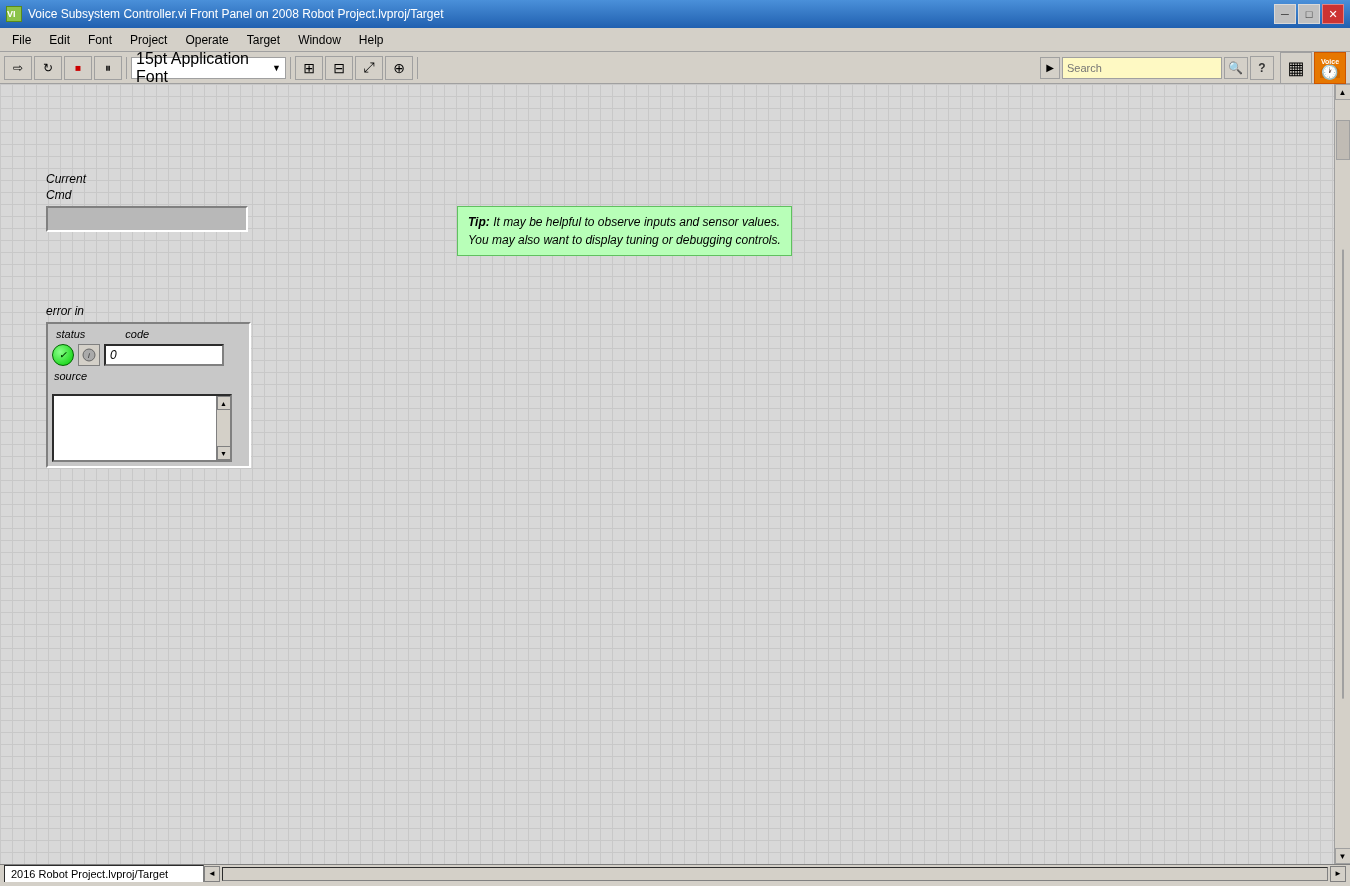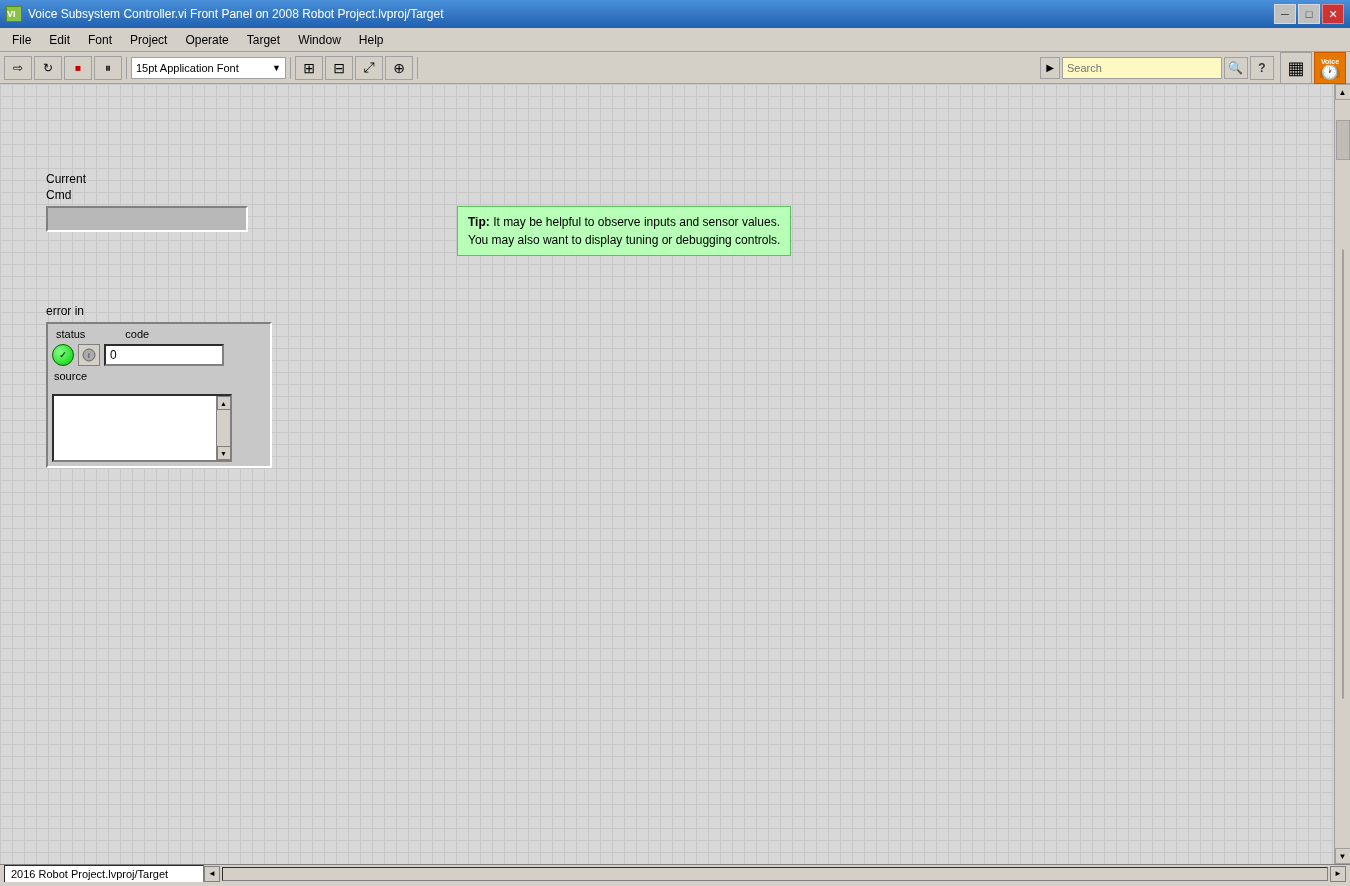--- a/index.html
+++ b/index.html
@@ -143,20 +143,21 @@
     
     .canvas-area {
       flex: 1;
       background-color: #d8d8d8;
       background-image:
         linear-gradient(to right, #c8c8c8 1px, transparent 1px),
         linear-gradient(to bottom, #c8c8c8 1px, transparent 1px);
       background-size: 12px 12px;
       position: relative;
       overflow: hidden;
+      font-style: italic;
     }
 
     
     .right-scrollbar {
       width: 16px;
       background: #d4d0c8;
       border-left: 1px solid #a0a0a0;
       display: flex;
       flex-direction: column;
       align-items: center;
@@ -238,21 +239,21 @@
     .error-in-label {
       font-size: 12px;
       color: #000;
       margin-bottom: 4px;
     }
     .error-cluster-box {
       background: #c8c8c8;
       border: 2px solid #808080;
       border-right-color: #ffffff;
       border-bottom-color: #ffffff;
-      width: 226px;
+      width: 205px;
       padding: 4px;
     }
     .error-cluster-header {
       display: flex;
       gap: 40px;
       font-size: 11px;
       color: #000;
       margin-bottom: 4px;
       padding: 0 4px;
     }
@@ -388,21 +389,21 @@
   <span class="menu-item">Help</span>
 </div>
 
 <div class="toolbar">
   <div class="toolbar-btn" title="Run">⇨</div>
   <div class="toolbar-btn" title="Run Continuously">↻</div>
   <div class="toolbar-btn" title="Abort" style="color:#cc0000;">⏹</div>
   <div class="toolbar-btn" title="Pause">⏸</div>
   <div class="toolbar-separator"></div>
   <div class="font-selector">
-    <span style="font-size:11px;">15pt Application Font</span>
+    <span style="font-size:16px;">15pt Application Font</span>
     <span style="font-size:9px;">▼</span>
   </div>
   <div class="toolbar-separator"></div>
   <div class="toolbar-btn" title="Align Objects" style="font-size:14px;">⊞</div>
   <div class="toolbar-btn" title="Distribute Objects" style="font-size:14px;">⊟</div>
   <div class="toolbar-btn" title="Resize" style="font-size:14px;">⤢</div>
   <div class="toolbar-btn" title="Snap to Grid" style="font-size:14px;">⊕</div>
   <div class="toolbar-separator"></div>
   <div class="search-area">
     <div class="search-arrow-btn">▶</div>

